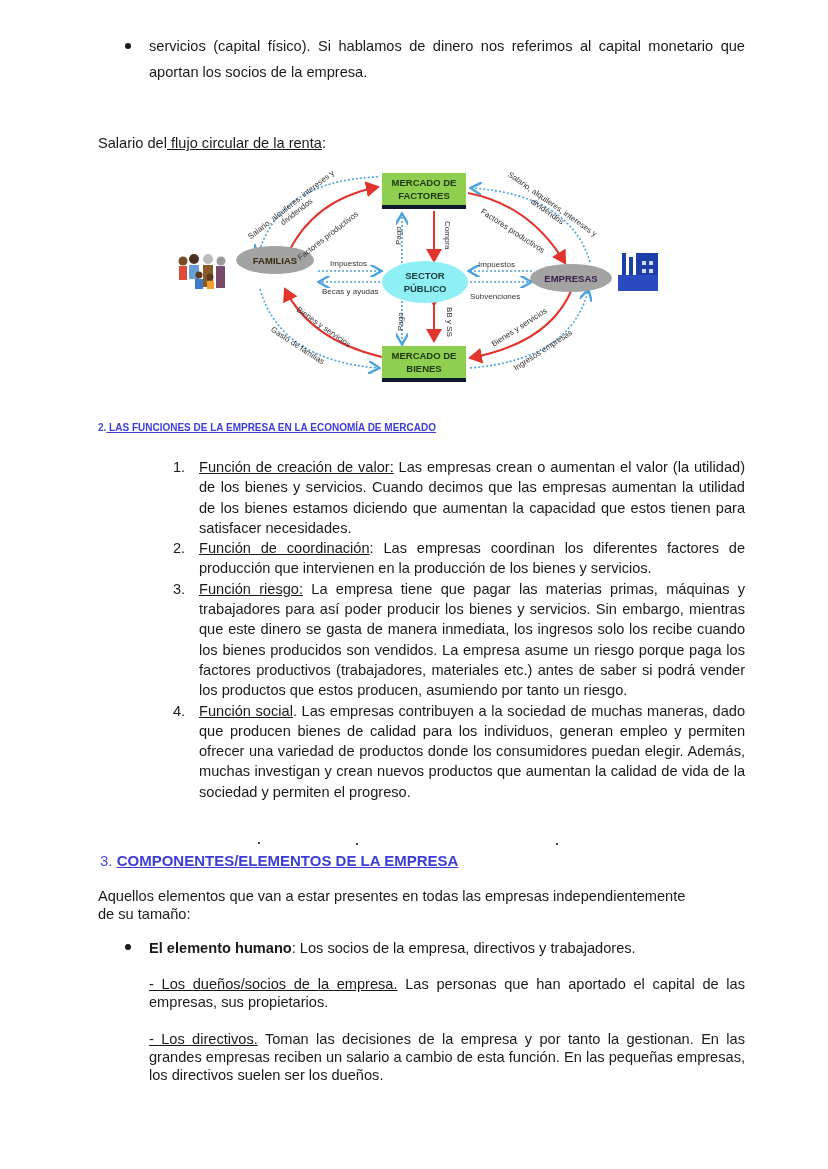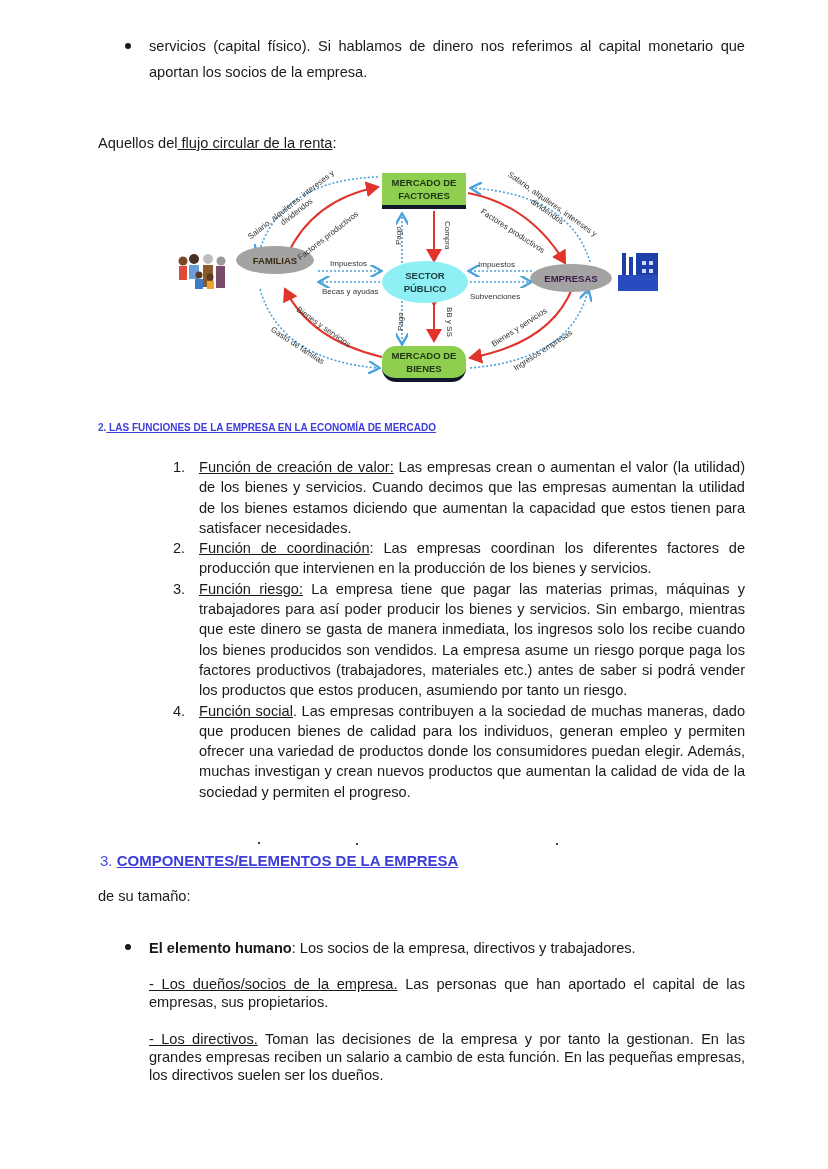--- a/index.html
+++ b/index.html
@@ -44,21 +44,21 @@
 </head>
 <body>
 
 <div class="bullet-dot" style="left:125px; top:43px;"></div>
 <div class="abs p-text" style="left:149px; top:33px; width:596px;">
   <div style="text-align:justify; text-align-last:justify;">servicios (capital físico). Si hablamos de dinero nos referimos al capital monetario que</div>
   <div>aportan los socios de la empresa.</div>
 </div>
 
 <div class="abs" style="left:98px; top:134px; line-height:18px;">
-  <span>Aquellos del</span><span class="u"> flujo circular de la renta</span><span>:</span>
+  <span>Salario del</span><span class="u"> flujo circular de la renta</span><span>:</span>
 </div>
 
 <div class="diagram">
   <svg width="500" height="225" viewBox="0 0 500 225">
     <defs>
       <marker id="ar" markerWidth="8" markerHeight="8" refX="6" refY="4" orient="auto">
         <path d="M0,0 L7,4 L0,8 z" fill="#e0342c"></path>
       </marker>
       <marker id="ab" markerWidth="8" markerHeight="8" refX="6" refY="4" orient="auto">
         <path d="M0,0 L7,4 L0,8" fill="none" stroke="#4aa3dc" stroke-width="1.5"></path>
@@ -112,21 +112,21 @@
         <rect x="20" y="26" width="8" height="10" fill="#3a7ac8"></rect>
       <circle cx="35" cy="24" r="3.5" fill="#5a3a20"></circle>
         <rect x="32" y="28" width="7" height="8" fill="#f0a030"></rect>
     </svg>
   </div>
 
   <div class="node box-green" style="left:212px; top:8px; width:84px; height:36px; padding:0 6px; box-sizing:border-box;">MERCADO DE FACTORES</div>
   <div class="node ell" style="left:66px; top:81px; width:78px; height:28px; background:#a3a3a3; color:#3a2a10;">FAMILIAS</div>
   <div class="node ell" style="left:212px; top:96px; width:86px; height:42px; background:#8ef0f4; color:#1e3a3a; padding:0 14px; box-sizing:border-box;">SECTOR PÚBLICO</div>
   <div class="node ell" style="left:360px; top:99px; width:82px; height:28px; background:#a3a3a3; color:#3a1a4a;">EMPRESAS</div>
-  <div class="node box-green" style="left:212px; top:181px; width:84px; height:36px; padding:0 6px; box-sizing:border-box;border-radius:14px;">MERCADO DE BIENES</div>
+  <div class="node box-green" style="left:212px; top:181px; width:84px; height:36px; padding:0 6px; box-sizing:border-box;">MERCADO DE BIENES</div>
 
   <div class="abs" style="left:446px; top:84px; width:48px; height:44px;">
     <svg width="48" height="44" viewBox="0 0 48 44">
       <rect x="6" y="4" width="4" height="24" fill="#1f3fa8"></rect>
       <rect x="13" y="8" width="4" height="20" fill="#1f3fa8"></rect>
       <rect x="20" y="4" width="22" height="38" fill="#1f3fa8"></rect>
       <rect x="2" y="26" width="40" height="16" fill="#2a4abf"></rect>
       <rect x="26" y="12" width="4" height="4" fill="#cfd8ff"></rect>
         <rect x="33" y="12" width="4" height="4" fill="#cfd8ff"></rect>
       <rect x="26" y="20" width="4" height="4" fill="#cfd8ff"></rect>
@@ -165,20 +165,21 @@
 
 <div class="stray" style="left:258px; top:842px;"></div>
 <div class="stray" style="left:356px; top:843px;"></div>
 <div class="stray" style="left:556px; top:843px;"></div>
 
 <div class="abs heading3" style="left:100px; top:852px;">
   <span class="num">3.</span> <span class="t">COMPONENTES/ELEMENTOS DE LA EMPRESA</span>
 </div>
 
 <div class="abs para" style="left:98px; top:887px; width:660px;">
+  <div>Aquellos elementos que van a estar presentes en todas las empresas independientemente</div>
   <div>de su tamaño:</div>
 </div>
 
 <div class="bullet-dot" style="left:125px; top:944px;"></div>
 <div class="abs para" style="left:149px; top:939px; width:600px;">
   <span class="b">El elemento humano</span><span>: Los socios de la empresa, directivos y trabajadores.</span>
 </div>
 
 <div class="abs para" style="left:149px; top:975px; width:596px;">
   <span class="u">- Los dueños/socios de la empresa.</span><span> Las personas que han aportado el capital de las empresas, sus propietarios.</span>

